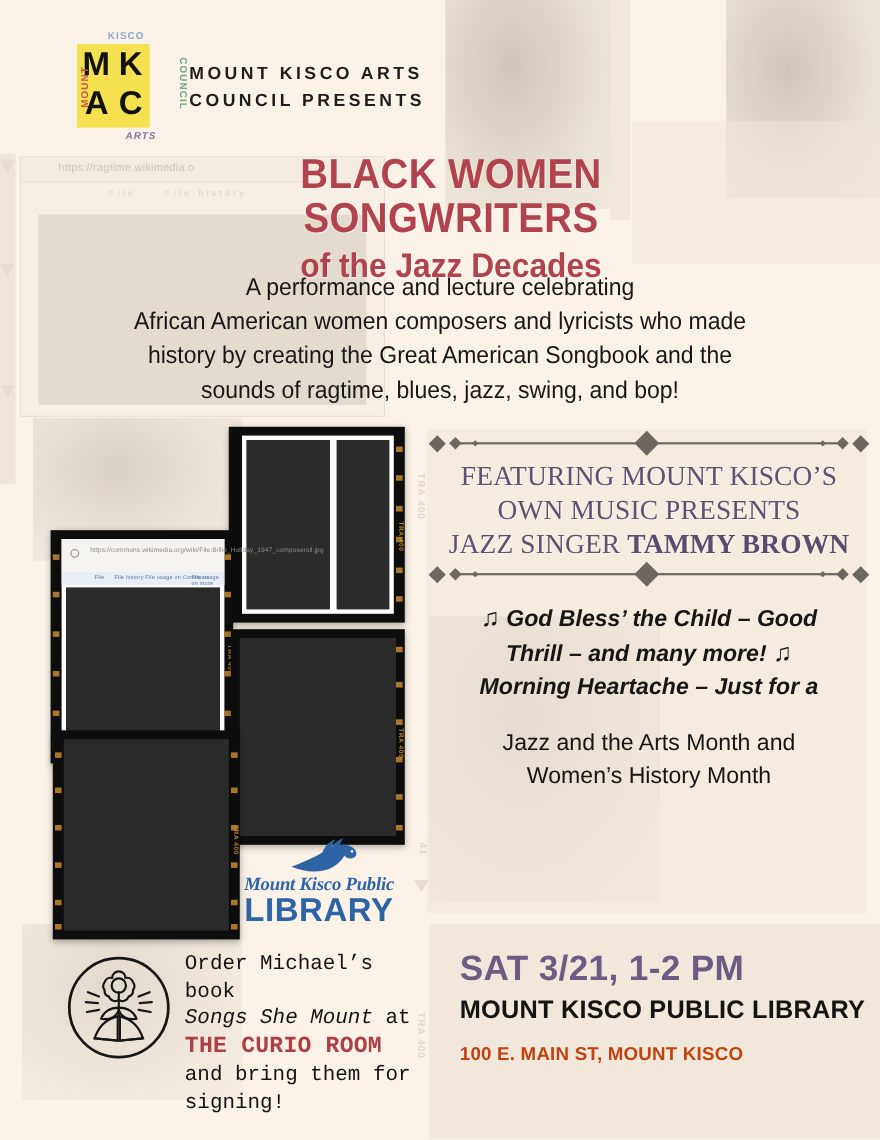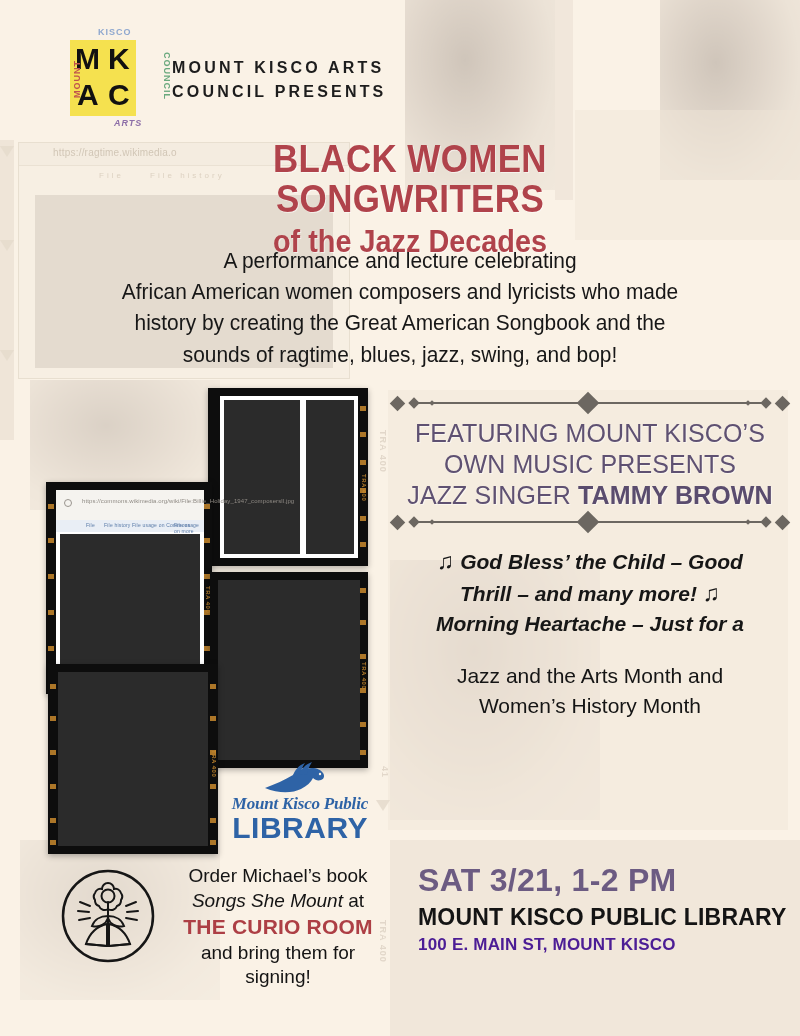--- a/index.html
+++ b/index.html
@@ -78,39 +78,39 @@
   .ph-duo{background:
      linear-gradient(115deg,#dedad4 0%,#b9b2a9 22%,#7e766d 48%,#46413c 72%,#201d1b 100%);}
 
   .browser-chrome{position:absolute;left:0;right:0;top:0;height:30px;background:#f5f3ef;}
   .browser-chrome .u{position:absolute;left:26px;top:8px;font-size:6px;color:#8f8a84;letter-spacing:.1px;white-space:nowrap;}
   .browser-chrome .dot{position:absolute;left:8px;top:9px;width:6px;height:6px;border:1px solid #9a958f;border-radius:50%;}
   .browser-tabs{position:absolute;left:0;right:0;top:30px;height:12px;background:#e9eef5;}
   .browser-tabs span{position:absolute;top:2px;font-size:5px;color:#5a7ba8;letter-spacing:.2px;}
 
   
-  .liblogo{position:absolute;left:222px;top:762px;width:146px;height:90px;text-align:right;}
+  .liblogo{position:absolute;left:222px;top:762px;width:146px;height:90px;text-align:left;}
   .liblogo .bird{margin:0 auto;display:block;}
   .liblogo .l1{font-family:"Liberation Serif",serif;font-style:italic;font-weight:bold;
     font-size:17px;color:#2e63a6;margin-top:-2px;letter-spacing:-.2px;}
   .liblogo .l2{font-family:"Liberation Sans",sans-serif;font-weight:bold;font-size:30px;color:#2e63a6;
     letter-spacing:.5px;line-height:.95;}
 
   
   .rcol{position:absolute;left:392px;top:396px;width:396px;}
   .divider{position:relative;height:14px;}
   .divider .line{position:absolute;left:26px;right:26px;top:6px;height:2px;background:#6c6761;}
   .dm{position:absolute;background:#6c6761;transform:rotate(45deg);}
   .dm.big{width:16px;height:16px;left:188px;top:-1px;}
   .dm.end{width:11px;height:11px;top:1.5px;}
   .dm.mid{width:8px;height:8px;top:3px;}
   .dm.dot{width:4px;height:4px;top:5px;}
 
   .featuring{padding:8px 6px 4px;text-align:center;
-    font-family:Liberation Sans, sans-serif;
+    font-family:Liberation Serif, serif;
     font-size:25px;line-height:1.24;color:#5f5172;letter-spacing:.1px;
     text-shadow:1px 1px 0 rgba(255,255,255,.5);}
   .featuring .ln{display:block;}
   .featuring b{font-weight:bold;color:#5a4c6e;}
 
   .songs{margin-top:16px;text-align:center;
     font-family:"Liberation Sans Narrow","Liberation Sans",sans-serif;
     font-style:italic;font-weight:bold;font-size:21px;line-height:1.4;color:#161616;}
   .songs .note{font-style:normal;font-size:23px;}
   .songs .ln{display:block;}
@@ -119,27 +119,27 @@
     font-family:"Liberation Sans Narrow","Liberation Sans",sans-serif;
     font-size:21px;line-height:1.42;color:#151515;font-weight:500;}
   .honoring .ln{display:block;}
 
   .event{position:absolute;left:418px;top:864px;width:380px;}
   .event .when{font-family:"Liberation Sans Narrow","Liberation Sans",sans-serif;
     font-weight:bold;font-size:32px;color:#6c5b82;letter-spacing:.3px;line-height:1.05;}
   .event .where{font-family:"Liberation Sans Narrow","Liberation Sans",sans-serif;
     font-weight:bold;font-size:23px;color:#141414;margin-top:6px;letter-spacing:.2px;}
   .event .addr{font-family:"Liberation Sans Narrow","Liberation Sans",sans-serif;
-    font-weight:bold;font-size:17px;color:#4c1d95;margin-top:4px;letter-spacing:.2px;}
+    font-weight:bold;font-size:17px;color:#c2410c;margin-top:18px;letter-spacing:.2px;}
 
   
   .curio{position:absolute;left:58px;top:862px;width:330px;height:112px;}
   .curio .badge{position:absolute;left:0;top:4px;width:100px;height:100px;}
-  .curio .txt{position:absolute;left:110px;top:2px;width:220px;text-align:center;
-    font-family:Liberation Sans, sans-serif;
+  .curio .txt{position:absolute;left:110px;top:2px;width:220px;
+    font-family:Liberation Mono, monospace;
     font-size:19px;line-height:1.3;color:#141414;}
   .curio .txt .it{font-style:italic;}
   .curio .txt .room{display:block;font-weight:bold;color:#ad3f45;font-size:21px;letter-spacing:.2px;}
   .curio .txt .ln{display:block;}
 </style>
 </head>
 <body>
 
 <div class="poster">
 

